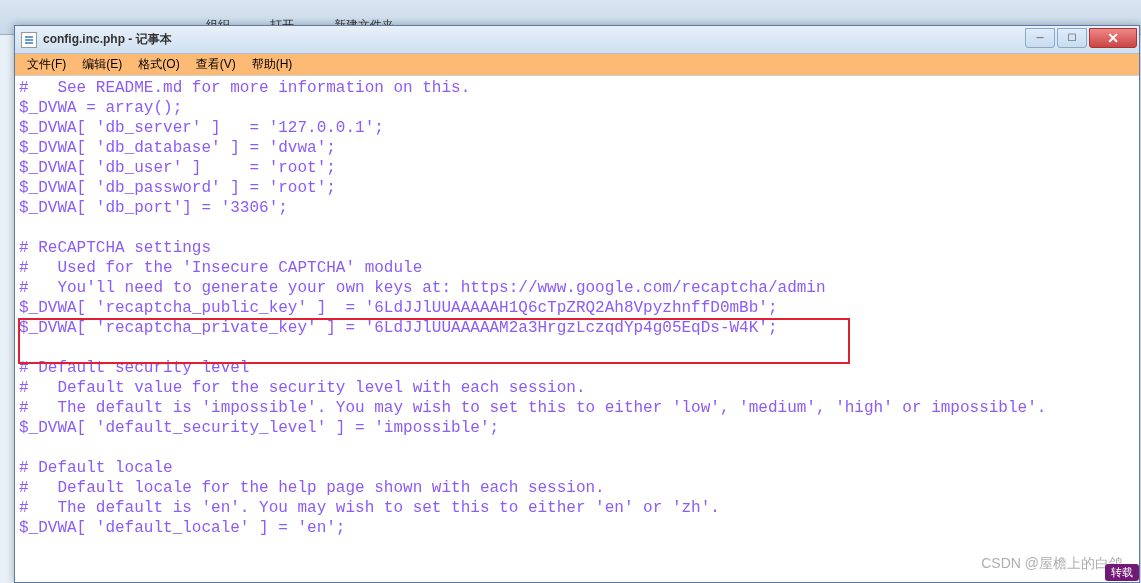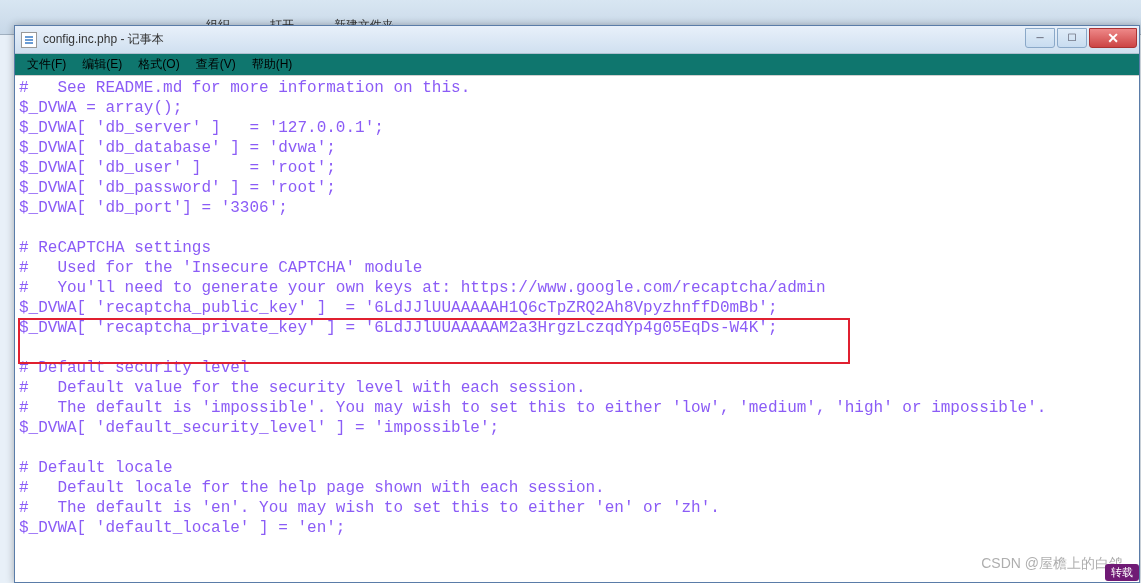--- a/index.html
+++ b/index.html
@@ -53,21 +53,21 @@
       position: relative;
     }
     .titlebar .title-icon::after {
       content: "";
       position: absolute;
       left: 3px; top: 3px; right: 3px;
       height: 2px;
       background: #6a9cd4;
       box-shadow: 0 3px 0 #6a9cd4, 0 6px 0 #6a9cd4;
     }
-    .titlebar .title-text { flex: 1; }
+    .titlebar .title-text { flex: 1; font-weight: bold; }
     .win-controls { display: flex; height: 20px; margin-right: 2px; margin-top: -4px; }
     .win-btn {
       width: 30px;
       height: 20px;
       background: linear-gradient(#e0ecf8, #c8dcf0);
       border: 1px solid #8aa8c8;
       border-radius: 0 0 3px 3px;
       margin-left: 2px;
       display: flex;
       align-items: center;
@@ -78,21 +78,21 @@
     .win-btn.close {
       width: 48px;
       background: linear-gradient(#e88, #c44);
       border-color: #a33;
       color: #fff;
       font-size: 14px;
       font-weight: bold;
     }
     .menubar {
       height: 22px;
-      background: #0f766e;
+      background: #fdba74;
       border-bottom: 1px solid #d0d0d0;
       display: flex;
       align-items: center;
       padding-left: 4px;
       font-size: 12px;
       color: #000;
     }
     .menubar .menu-item { padding: 2px 8px; cursor: default; }
     .editor-wrap {
       position: relative;

